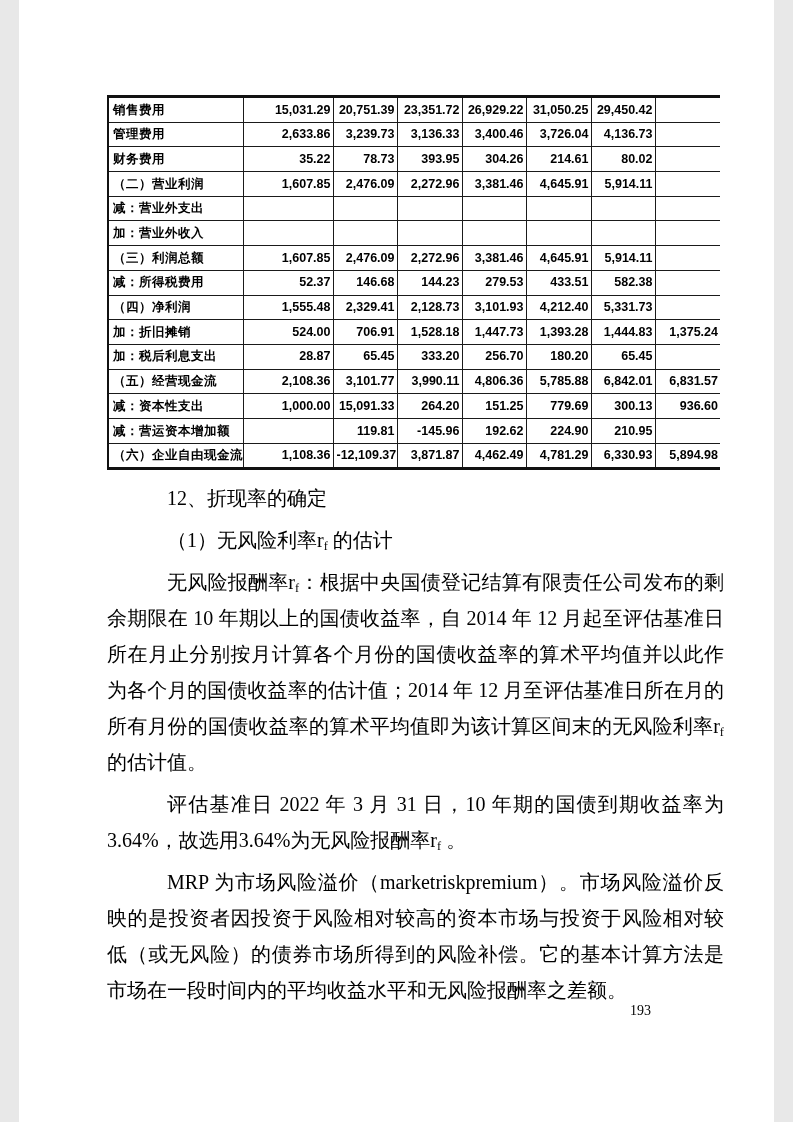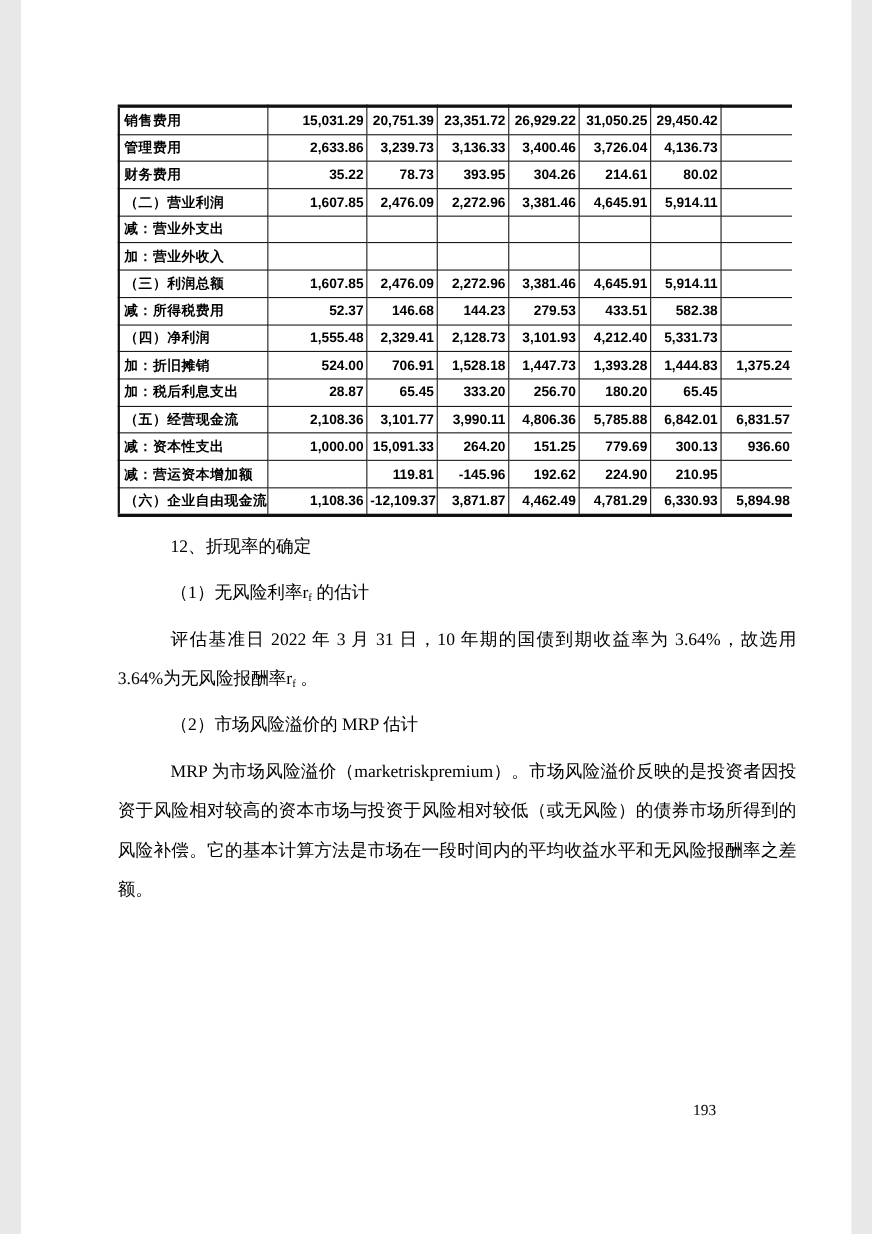--- a/index.html
+++ b/index.html
@@ -35,21 +35,21 @@
     white-space: nowrap;
     overflow: hidden;
     line-height: 1;
     vertical-align: middle;
   }
   table.fin td:last-child { border-right: none; margin-top: 16px; }
   table.fin td.lbl { text-align: left; padding-left: 4px; letter-spacing: 0.5px; }
   table.fin td.num { text-align: right; padding-right: 2px; }
   .body-text {
     margin-top: 10px;
-    font-size: 16px;
+    font-size: 20px;
     line-height: 36px;
   }
   .body-text p { margin: 6px 0; }
   p.heading { margin-left: 3em; text-indent: 0; }
   p.para { text-align: justify; text-align-last: left; text-indent: 3em; }
   sub.rf {
     font-size: 0.62em;
     vertical-align: -0.25em;
     line-height: 0;
   }
@@ -230,23 +230,23 @@
     <td class="num">5,894.98</td>
   </tr>
         </tbody>
     </table>
 
     <div class="body-text">
       <p class="heading">12、折现率的确定</p>
 
       <p class="heading"><span>（1）无风险利率r</span><sub class="rf">f</sub><span> 的估计</span></p>
 
+      <p class="para"><span>无风险报酬率r</span><sub class="rf">f</sub><span>：根据中央国债登记结算有限责任公司发布的剩余期限在 10 年期以上的国债收益率，自 2014 年 12 月起至评估基准日所在月止分别按月计算各个月份的国债收益率的算术平均值并以此作为各个月的国债收益率的估计值；2014 年 12 月至评估基准日所在月的所有月份的国债收益率的算术平均值即为该计算区间末的无风险利率r</span><sub class="rf">f</sub><span> 的估计值。</span></p>
 
       <p class="para"><span>评估基准日 2022 年 3 月 31 日，10 年期的国债到期收益率为 3.64%，故选用3.64%为无风险报酬率r</span><sub class="rf">f</sub><span> 。</span></p>
 
-      <p class="heading">（2）市场风险溢价的 MRP 估计</p>
 
       <p class="para">MRP 为市场风险溢价（marketriskpremium）。市场风险溢价反映的是投资者因投资于风险相对较高的资本市场与投资于风险相对较低（或无风险）的债券市场所得到的风险补偿。它的基本计算方法是市场在一段时间内的平均收益水平和无风险报酬率之差额。</p>
     </div>
   </div>
 
   <div class="page-number">193</div>
 </div>
 
 </body></html>

